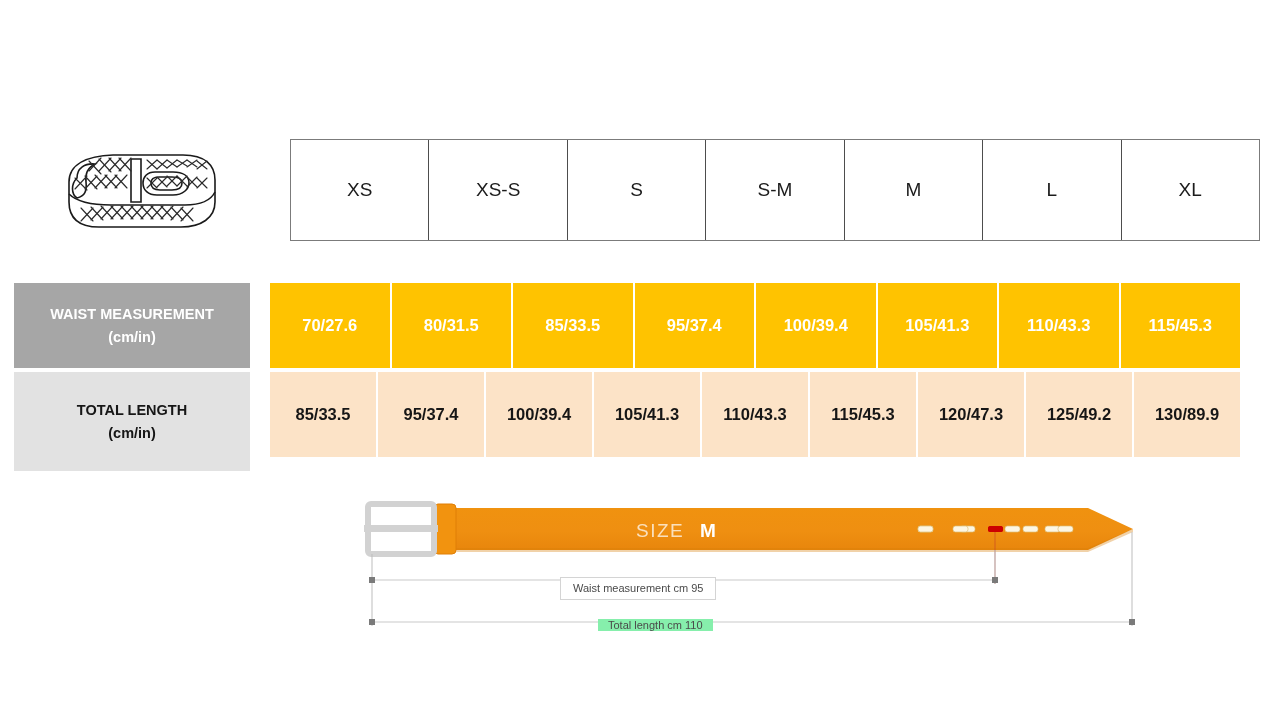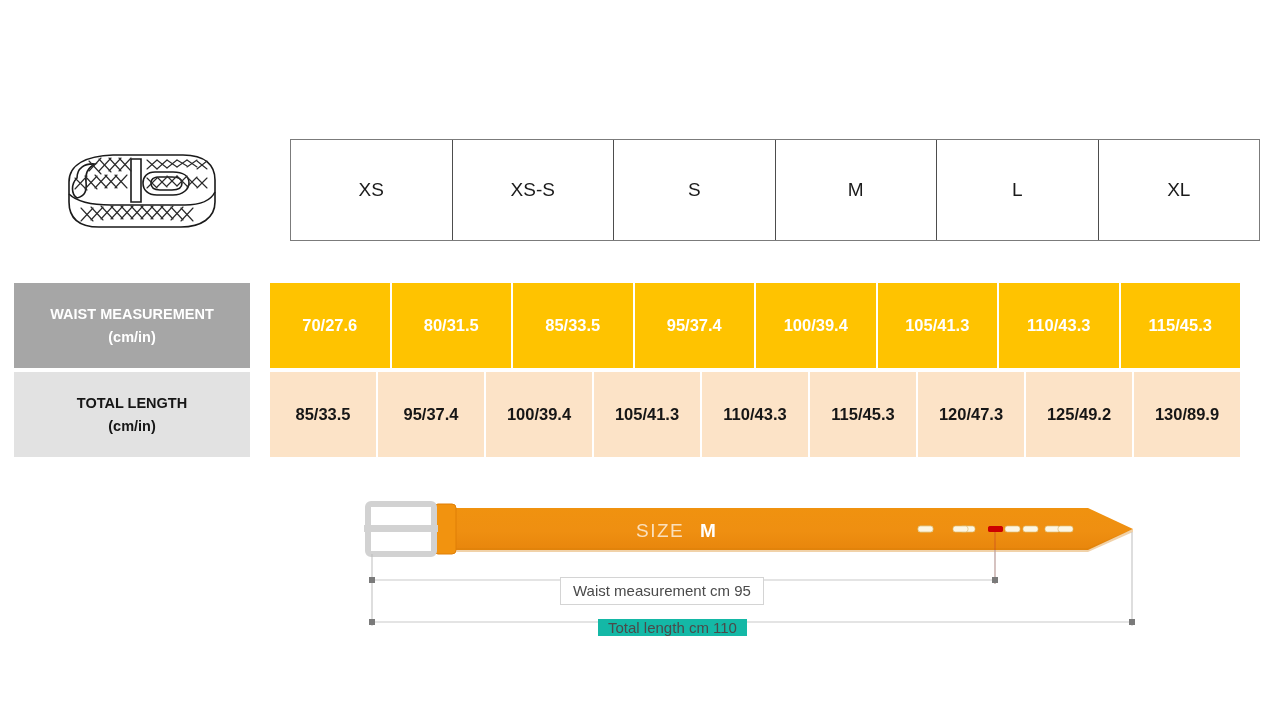--- a/index.html
+++ b/index.html
@@ -65,21 +65,21 @@
     box-sizing: border-box;
   }
   #waist-row-label {
     top: 283px;
     height: 85px;
     background: #a6a6a6;
     color: #ffffff;
   }
   #length-row-label {
     top: 372px;
-    height: 85px;
+    height: 99px;
     background: #e2e2e2;
     color: #161616;
   }
 
   .value-row {
     position: absolute;
     left: 270px;
     width: 970px;
     display: flex;
     box-sizing: border-box;
@@ -113,37 +113,37 @@
     position: absolute;
     left: 340px;
     top: 488px;
     width: 820px;
     height: 160px;
   }
   #belt-diagram svg { display: block; }
 
   .dim-text {
     position: absolute;
-    font-size: 15px;
+    font-size: 11px;
     color: #555555;
     white-space: nowrap;
   }
   #waist-dim-label {
     left: 560px;
     top: 577px;
     padding: 4px 12px 5px 12px;
     border: 1px solid #d4d4d4;
     background: #ffffff;
     color: #4a4a4a;
   }
   #length-dim-label {
     left: 598px;
     top: 619px;
     padding: 0 10px;
-    background: #14b8a6;
+    background: #86efac;
     color: #4a4a4a;
   }
 </style>
 </head>
 <body>
 
 <div id="product-illustration">
   <svg width="170" height="96" viewBox="0 0 170 96">
     <g fill="none" stroke="#1a1a1a" stroke-width="1.6">
 
@@ -173,20 +173,21 @@
       <path d="M26 66 L38 79 M36 65 L48 78 M46 64 L58 77 M56 64 L68 77 M66 64 L78 77 M76 64 L88 77 M86 64 L98 77 M96 64 L108 77 M106 64 L118 77 M116 65 L128 78 M126 66 L138 79"></path>
       <path d="M38 66 L26 79 M48 65 L36 78 M58 64 L46 77 M68 64 L56 77 M78 64 L66 77 M88 64 L76 77 M98 64 L86 77 M108 64 L96 77 M118 64 L106 77 M128 65 L116 78 M138 66 L126 79"></path>
     </g>
   </svg>
 </div>
 
 <div id="size-header-table">
   <div class="hcell">XS</div>
   <div class="hcell">XS-S</div>
   <div class="hcell">S</div>
+  <div class="hcell">S-M</div>
   <div class="hcell">M</div>
   <div class="hcell">L</div>
   <div class="hcell">XL</div>
 </div>
 
 <div class="row-label" id="waist-row-label">
   <span>WAIST MEASUREMENT</span>
   <span>(cm/in)</span>
 </div>
 <div class="value-row" id="waist-value-row">

